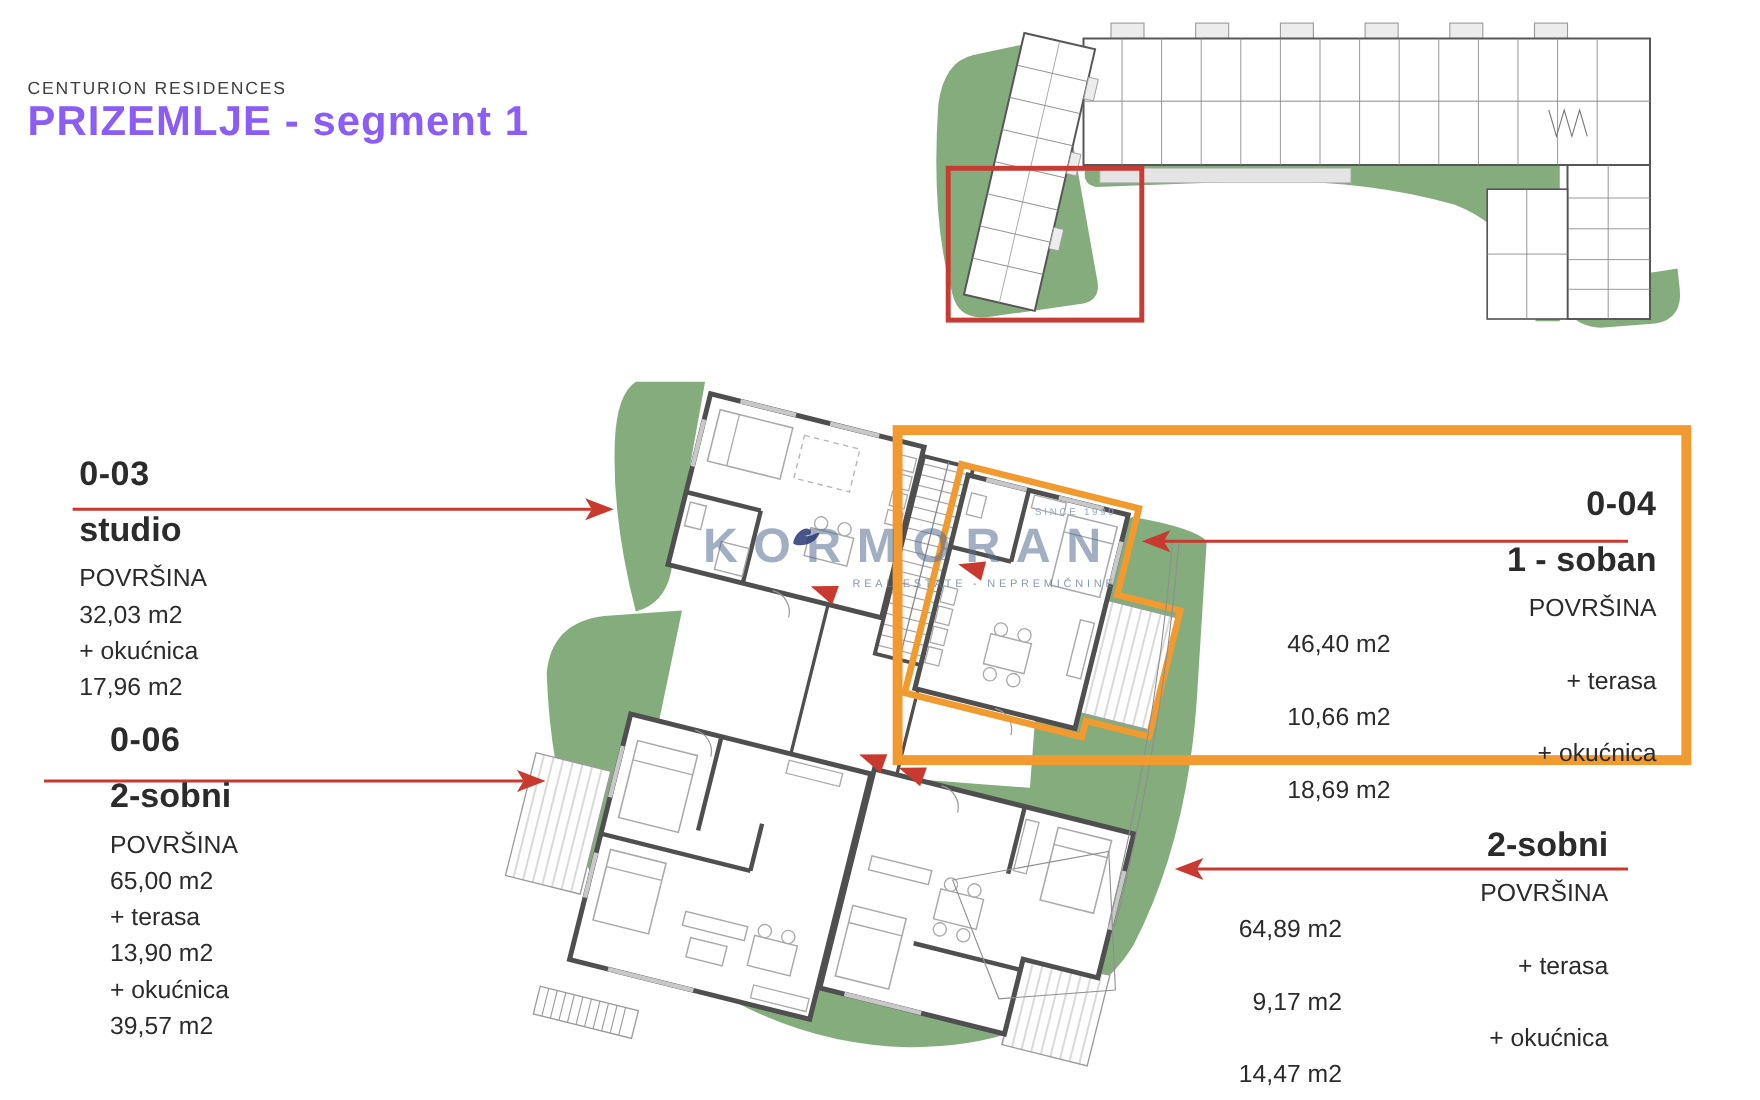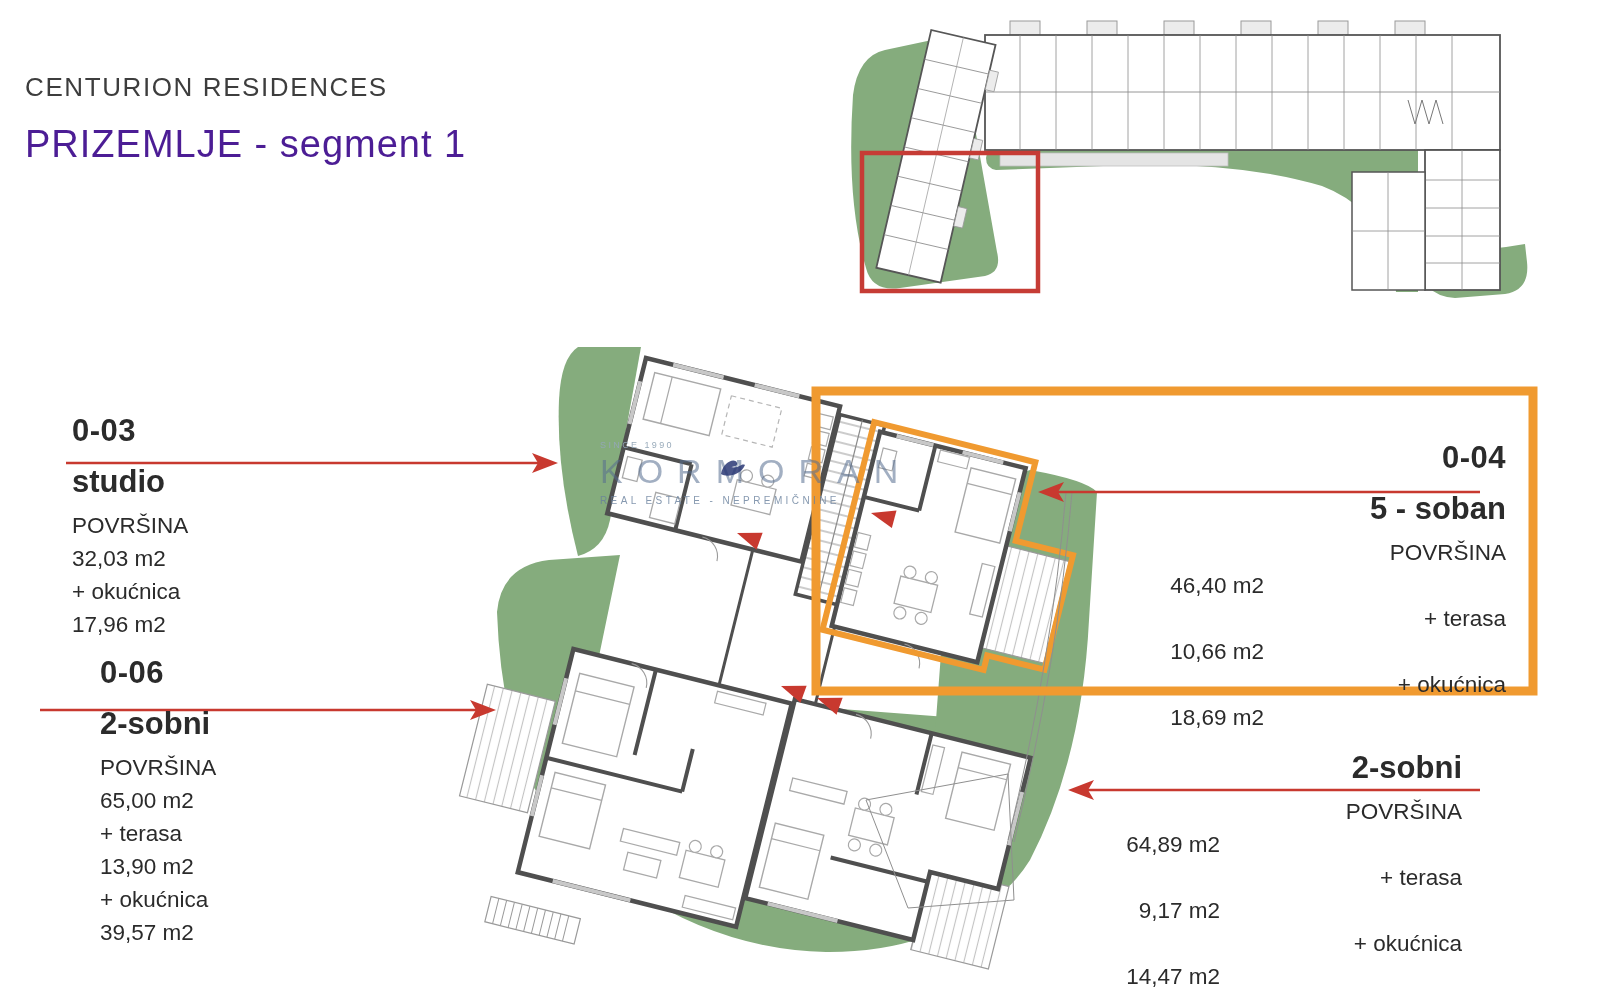--- a/index.html
+++ b/index.html
@@ -2,39 +2,39 @@
 <html><head>
 <meta charset="utf-8">
 <style>
   html,body{margin:0;padding:0;background:#ffffff;}
   body{font-family:"Liberation Sans", sans-serif; width:1600px; height:1000px; position:relative; overflow:hidden; color:#2b2b2b;}
   .canvas{position:absolute; left:0; top:0; width:1600px; height:1000px;}
   .plan-svg{position:absolute; left:0; top:0; z-index:1;}
 
   
   .header{position:absolute; left:25px; top:72px; z-index:4;}
-  .project-name{font-size:26px; letter-spacing:1.6px; color:#3d3d3d; font-weight:500;}
-  .sheet-title{font-size:38px; color:#4c1d95; font-weight:400; letter-spacing:1px; margin-top:20px;}
+  .project-name{font-size:16px; letter-spacing:1.6px; color:#3d3d3d; font-weight:500;}
+  .sheet-title{font-size:38px; color:#8b5cf6; font-weight:700; letter-spacing:1px; }
 
   
   .unit-info{position:absolute; z-index:4;}
   .unit-id{font-size:31px; font-weight:700; line-height:36px; letter-spacing:0.5px;}
   .unit-type{font-size:31px; font-weight:700; line-height:36px; margin-top:15px;}
   .rows{margin-top:9px; font-size:22.5px;}
   .row{display:flex; line-height:33px;flex-direction:column;}
   .row .lbl{width:150px;}
   .unit-info.right{text-align:right;}
   .unit-info.right .row{justify-content:flex-end;}
   .unit-info.right .row .lbl{width:auto;}
   .unit-info.right .row .val{width:136px; text-align:right; margin-left:22px;}
 
   
-  .watermark{position:absolute; left:600px; top:440px; width:415px; text-align:left; z-index:3; pointer-events:none;}
+  .watermark{position:absolute; left:600px; top:460px; width:415px; text-align:right; z-index:3; pointer-events:none;}
   .wm-since{font-size:9px; letter-spacing:2.4px; color:#94a7b7; opacity:.95;}
-  .wm-brand{font-size:34px; letter-spacing:14px; color:rgba(86,110,143,.55); font-weight:400; margin-top:2px; white-space:nowrap;}
+  .wm-brand{font-size:44px; letter-spacing:14px; color:rgba(86,110,143,.55); font-weight:700; margin-top:2px; white-space:nowrap;}
   .wm-tagline{font-size:10px; letter-spacing:3.4px; color:rgba(104,128,156,.8); margin-top:4px; white-space:nowrap;}
   .wm-bird{position:absolute; left:118px; top:14px; opacity:.85;}
 </style>
 </head>
 <body>
 
 <div class="canvas">
 
 <svg class="plan-svg" width="1600" height="1000" viewBox="0 0 1600 1000">
   <defs>
@@ -265,21 +265,21 @@
       </div>
       <div class="row">
         <span class="lbl">+ okućnica</span>
         <span class="val">39,57 m2</span>
       </div>
     </div>
   </div>
 
   <div class="unit-info right" style="left:1106px; top:440px; width:400px;">
     <div class="unit-id">0-04</div>
-    <div class="unit-type">5 - soban</div>
+    <div class="unit-type">1 - soban</div>
     <div class="rows">
       <div class="row">
         <span class="lbl">POVRŠINA</span>
         <span class="val">46,40 m2</span>
       </div>
       <div class="row">
         <span class="lbl">+ terasa</span>
         <span class="val">10,66 m2</span>
       </div>
       <div class="row">

